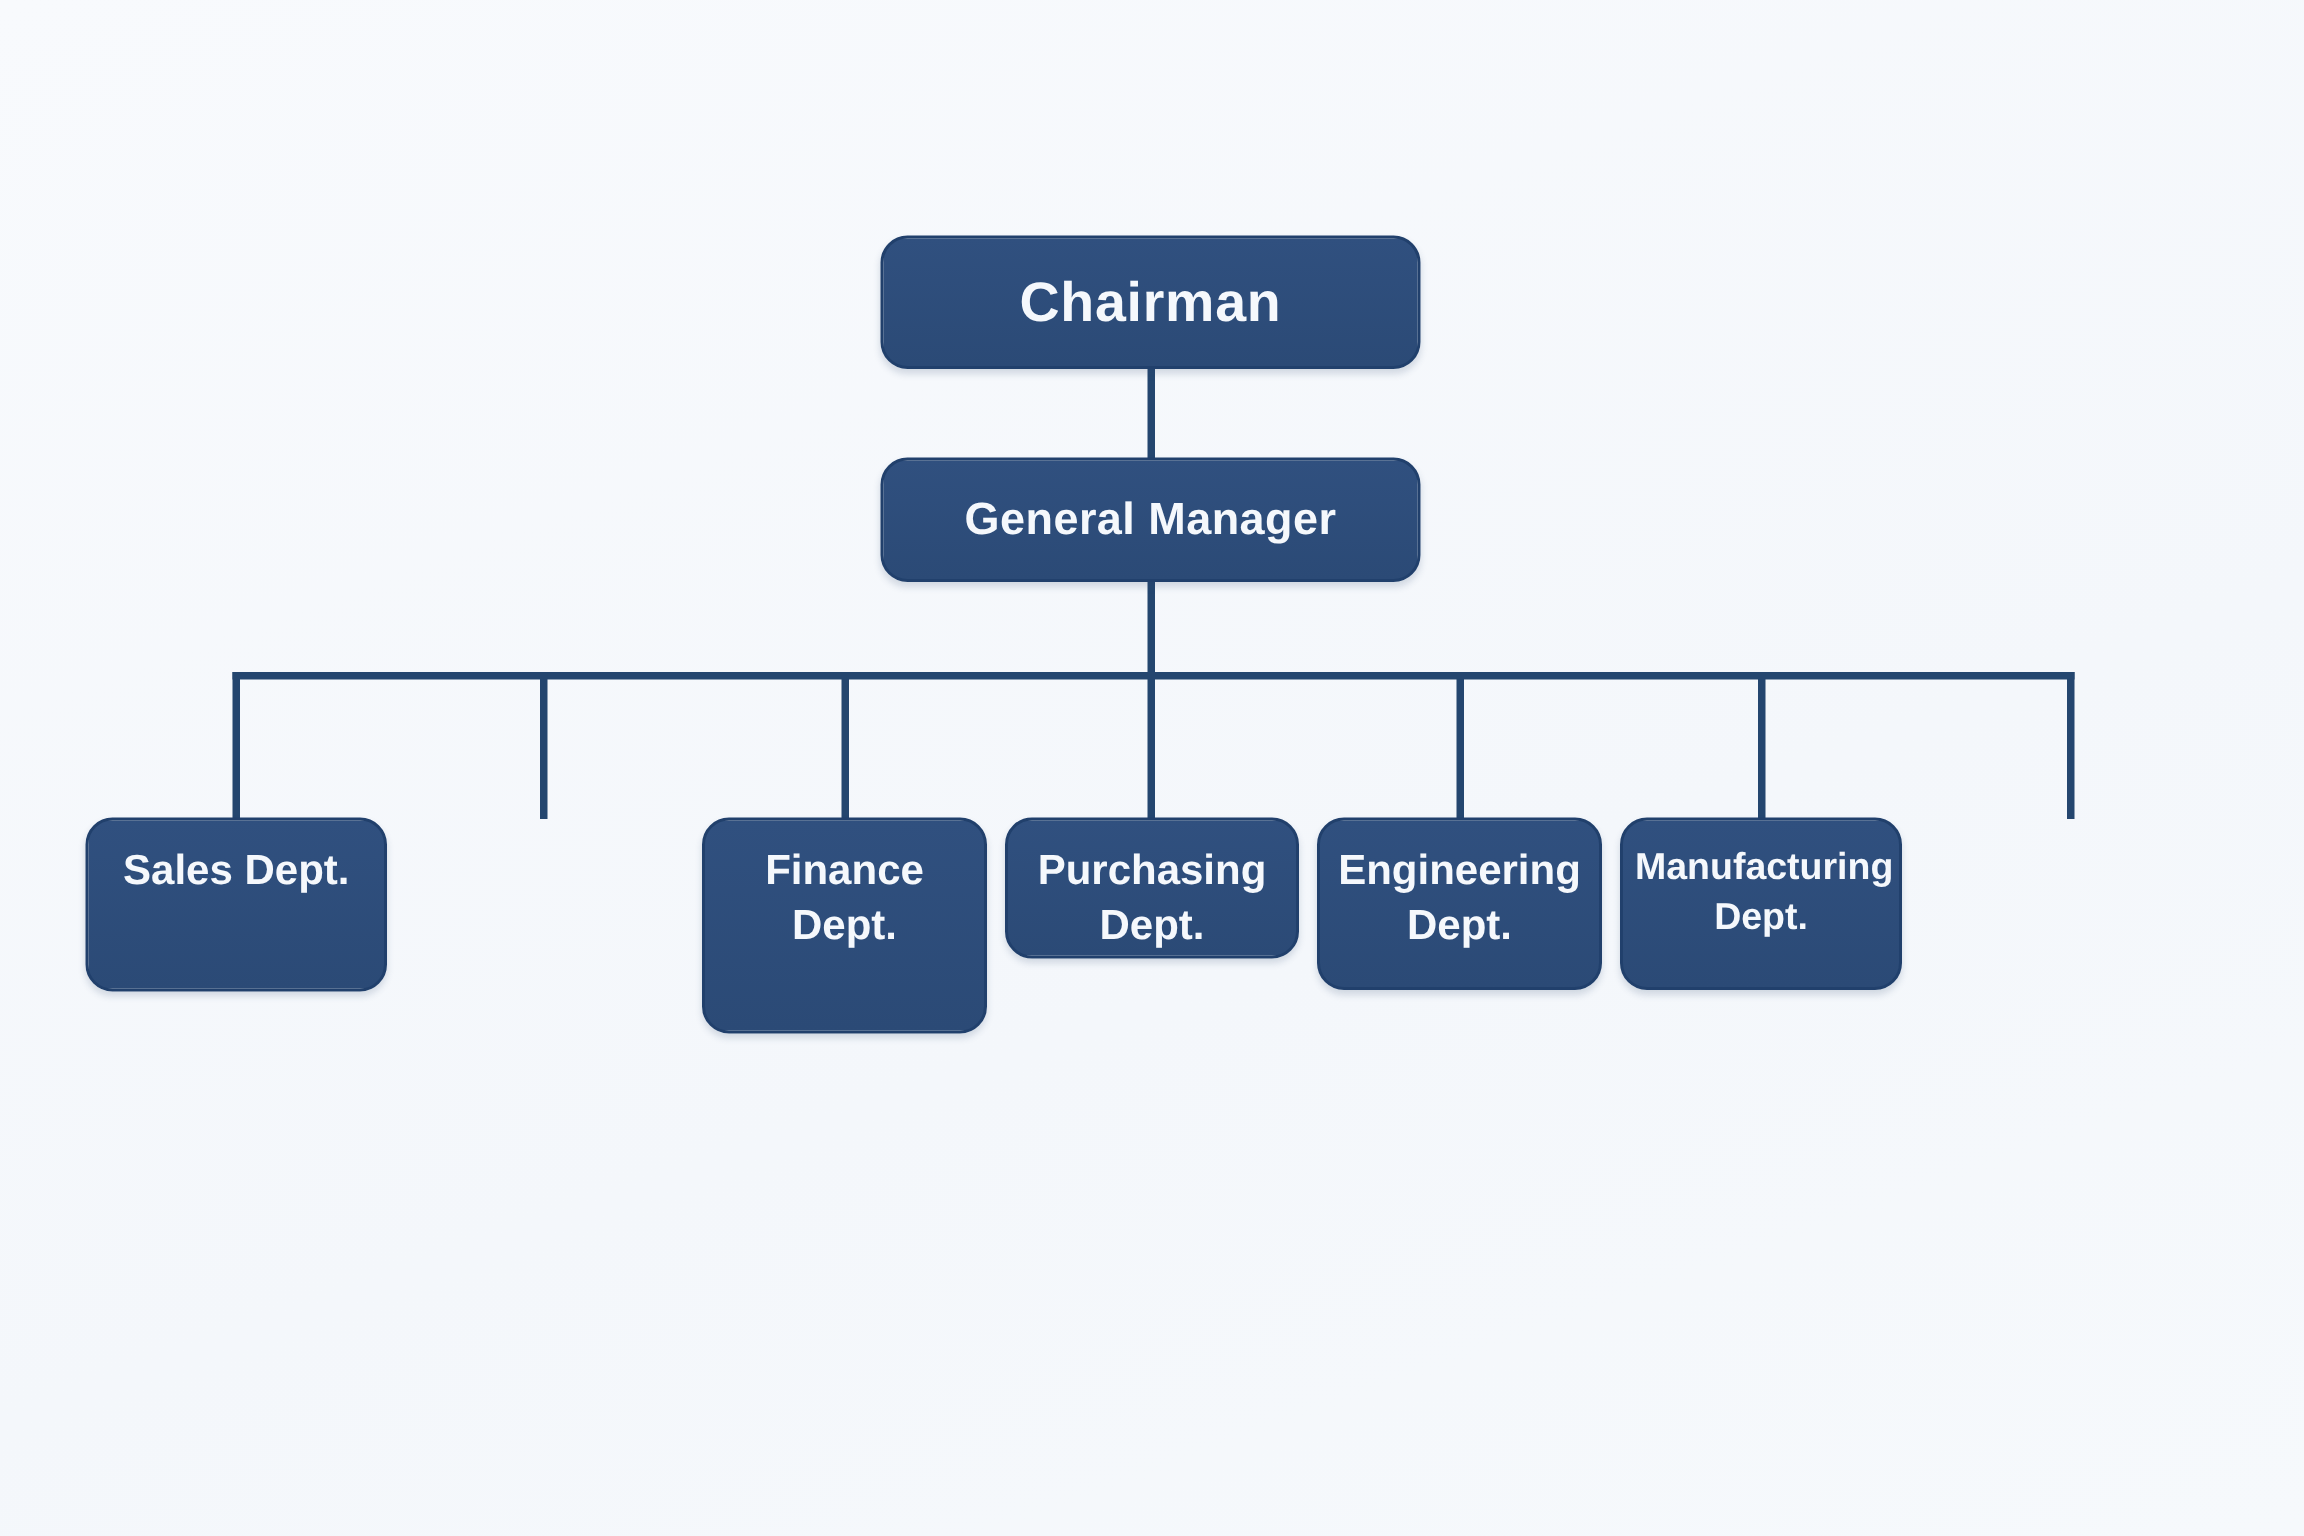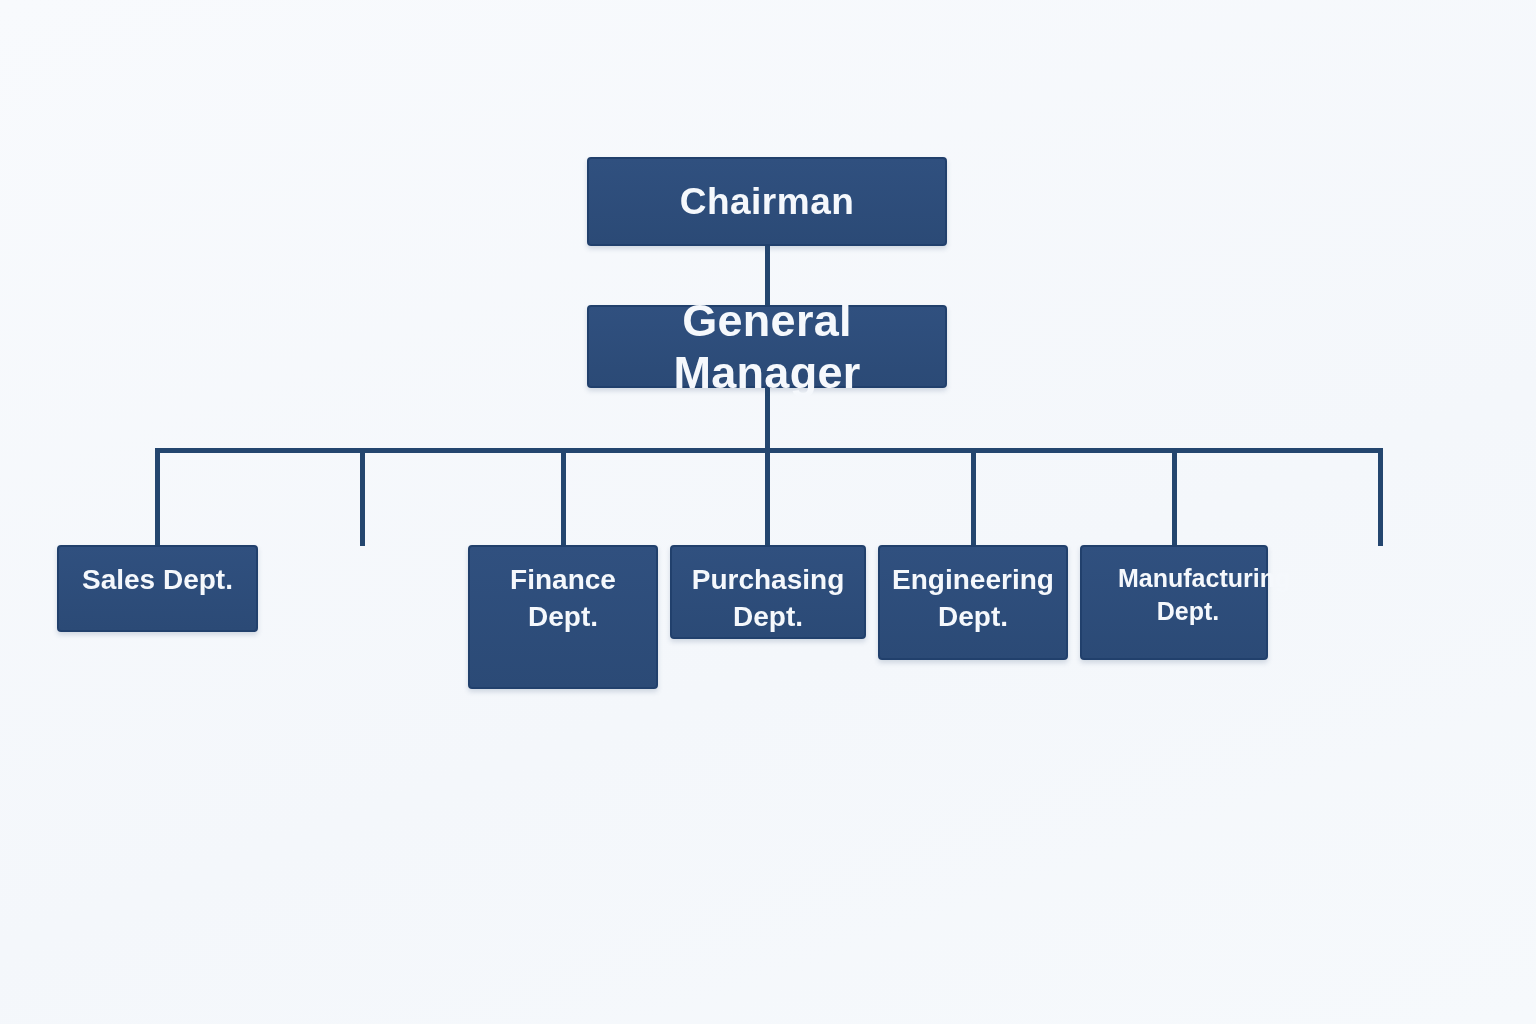--- a/index.html
+++ b/index.html
@@ -14,45 +14,45 @@
   .canvas {
     position: relative;
     width: 1536px;
     height: 1024px;
     background: linear-gradient(160deg, #f8fafd 0%, #f4f7fb 60%, #f6f9fc 100%);
   }
   .node {
     position: absolute;
     background: linear-gradient(180deg, #30507f 0%, #2b4a76 100%);
     border: 2px solid #21406c;
-    border-radius: 4px;
+    border-radius: 18px;
     box-sizing: border-box;
     color: #f5f8fc;
     display: flex;
     align-items: center;
     justify-content: center;
     text-align: center;
     box-shadow: 0 3px 5px rgba(45, 70, 110, 0.18);
     font-weight: bold;
   }
   .node .label {
     display: block;
     width: 100%;
     padding: 0 8px;
     box-sizing: border-box;
   }
   .node.level-1 { font-size: 37px; letter-spacing: 0.5px; }
-  .node.level-2 { font-size: 45px; letter-spacing: 0.3px; }
+  .node.level-2 { font-size: 30px; letter-spacing: 0.3px; }
   .node.dept {
     align-items: flex-start;
     font-size: 28px;
     line-height: 1.32;
   }
   .node.dept .label { padding: 15px 8px 0 8px; }
-  .node.dept-narrow { font-size: 25px; padding-left: 28px; }
+  .node.dept-narrow { font-size: 25px; }
   .connector {
     position: absolute;
     background: #24466f;
   }
 </style>
 </head>
 <body>
 
 <div class="canvas">
 
@@ -68,21 +68,21 @@
   <div class="connector" style="left:1378px; top:448px; width:5px; height:98px;"></div>
 
   <div class="node level-1" style="left:587px; top:157px; width:360px; height:89px;">
     <span class="label">Chairman</span>
   </div>
 
   <div class="node level-2" style="left:587px; top:305px; width:360px; height:83px;">
     <span class="label">General Manager</span>
   </div>
 
-  <div class="node dept" style="left:57px; top:545px; width:201px; height:87px;">
+  <div class="node dept" style="left:57px; top:545px; width:201px; height:116px;">
     <span class="label">Sales Dept.</span>
   </div>
 
 
   <div class="node dept" style="left:468px; top:545px; width:190px; height:144px;">
     <span class="label">Finance Dept.</span>
   </div>
 
   <div class="node dept" style="left:670px; top:545px; width:196px; height:94px;">
     <span class="label">Purchasing Dept.</span>

